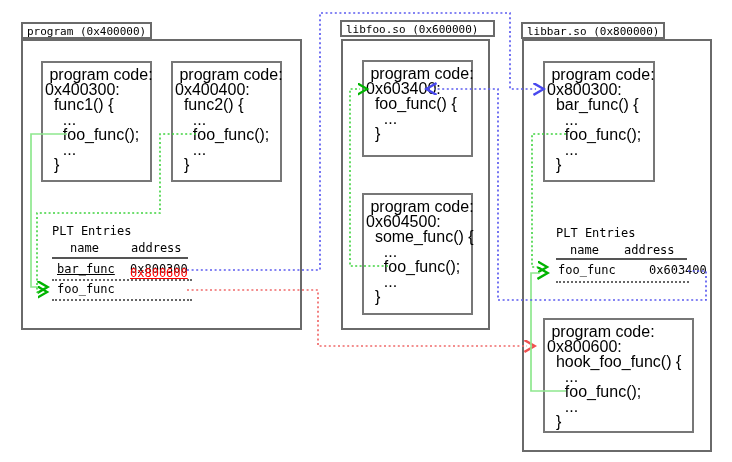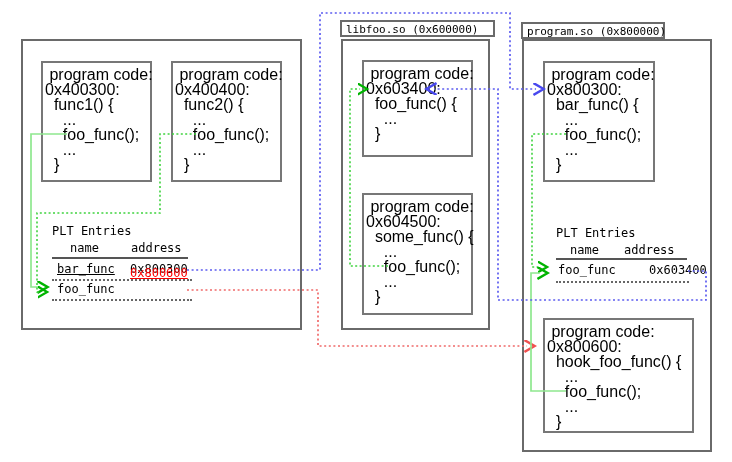--- a/index.html
+++ b/index.html
@@ -33,20 +33,21 @@
   .p-green-solid{stroke:#8fe88f;stroke-width:1.7;}
   .p-green-dot{stroke:#3fd33f;stroke-width:1.6;stroke-dasharray:2 2.4;}
   .p-blue-dot{stroke:#5c5cf0;stroke-width:1.7;stroke-dasharray:2 2.6;}
   .p-red-dot{stroke:#f06a6a;stroke-width:1.7;stroke-dasharray:2 2.6;}
 </style>
 </head>
 <body>
 
 <div class="stage">
 
+  <div class="titlebox" style="left:21px;top:22px;width:131px;height:17px;">program (0x400000)</div>
   <div class="outerbox" style="left:21px;top:39px;width:281px;height:291px;"></div>
 
   <div class="innerbox" style="left:41px;top:61px;width:111px;height:121px;"></div>
   <pre class="code" style="left:45px;top:67px;"> program code:
 0x400300:
   func1() {
     ...
     foo_func();
     ...
   }</pre>
@@ -85,21 +86,21 @@
 
   <div class="innerbox" style="left:362px;top:193px;width:111px;height:122px;"></div>
   <pre class="code" style="left:366px;top:199px;"> program code:
 0x604500:
   some_func() {
     ...
     foo_func();
     ...
   }</pre>
 
-  <div class="titlebox" style="left:521px;top:22px;width:144px;height:17px;">program.so (0x800000)</div>
+  <div class="titlebox" style="left:521px;top:22px;width:144px;height:17px;">libbar.so (0x800000)</div>
   <div class="outerbox" style="left:522px;top:39px;width:190px;height:413px;"></div>
 
   <div class="innerbox" style="left:543px;top:61px;width:112px;height:121px;"></div>
   <pre class="code" style="left:547px;top:67px;"> program code:
 0x800300:
   bar_func() {
     ...
     foo_func();
     ...
   }</pre>

